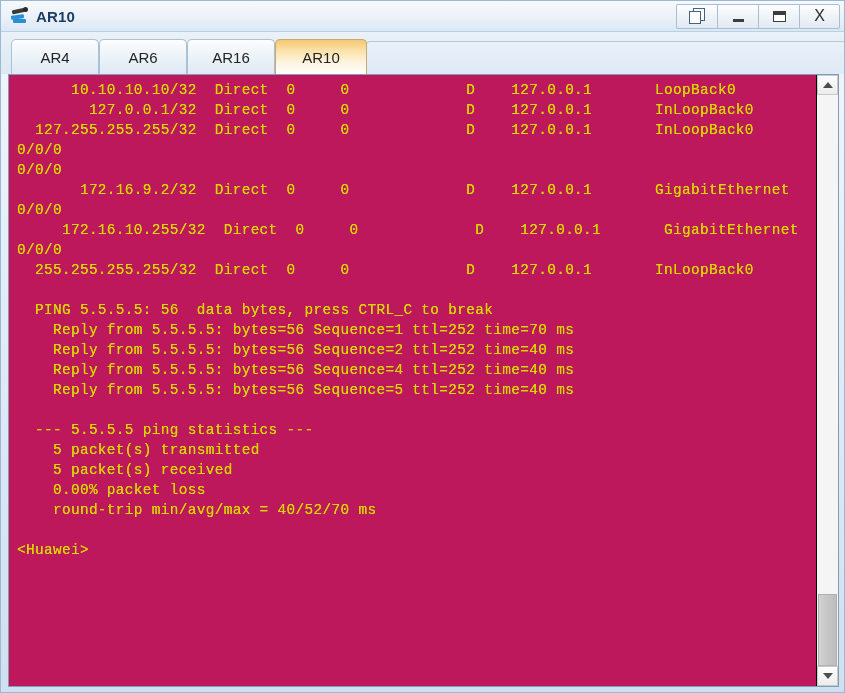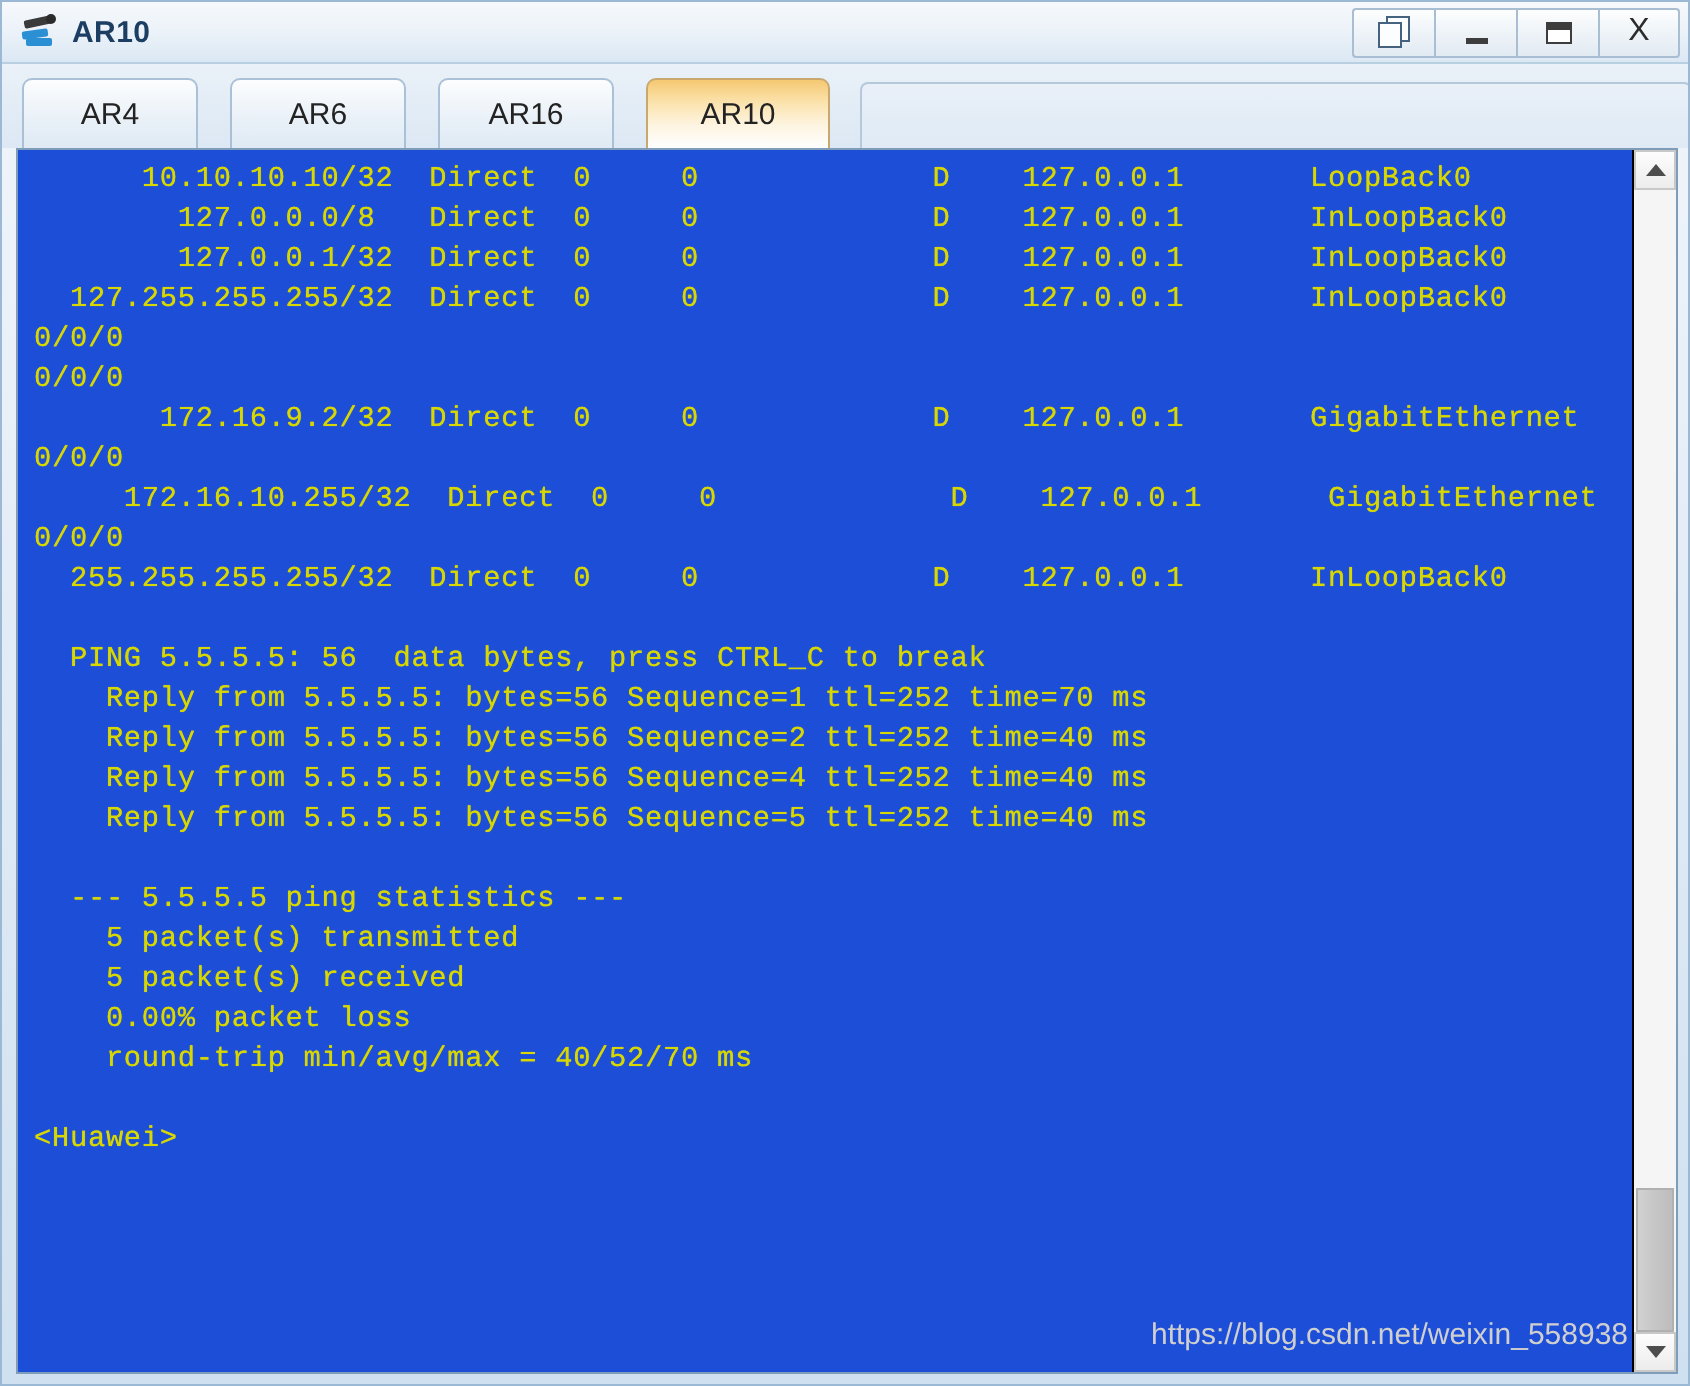--- a/index.html
+++ b/index.html
@@ -156,21 +156,21 @@
     background: linear-gradient(180deg, #eaf1f8 0%, #dce8f4 100%);
     padding: 4px 0 0 10px;
     display: flex;
     align-items: flex-end;
   }
   .tab {
     height: 35px;
     min-width: 88px;
     box-sizing: border-box;
     padding: 0 20px;
-    margin-right: 16px;
+    margin-right: 0;
     display: flex;
     align-items: center;
     justify-content: center;
     font-size: 15px;
     color: #232323;
     border: 1px solid #a9c0d6;
     border-bottom: none;
     border-radius: 5px 5px 0 0;
     background: linear-gradient(180deg, #fcfdfe 0%, #eaf1f8 55%, #dfeaf4 100%);
     position: relative;
@@ -317,23 +317,22 @@
 
   <div id="tab-strip">
     <div class="tab">AR4</div>
     <div class="tab">AR6</div>
     <div class="tab">AR16</div>
     <div class="tab active">AR10</div>
     <div id="tab-filler"></div>
   </div>
 
   <div id="terminal-frame">
-    <div id="terminal-output" style="color: rgb(216, 216, 0); background: #1d4ed8;">
+    <div id="terminal-output" style="color: rgb(216, 216, 0); background: #be185d;">
         <div class="term-line">      10.10.10.10/32  Direct  0     0             D    127.0.0.1       LoopBack0</div>
-        <div class="term-line">        127.0.0.0/8   Direct  0     0             D    127.0.0.1       InLoopBack0</div>
         <div class="term-line">        127.0.0.1/32  Direct  0     0             D    127.0.0.1       InLoopBack0</div>
         <div class="term-line">  127.255.255.255/32  Direct  0     0             D    127.0.0.1       InLoopBack0</div>
         <div class="term-line">0/0/0</div>
         <div class="term-line">0/0/0</div>
         <div class="term-line">       172.16.9.2/32  Direct  0     0             D    127.0.0.1       GigabitEthernet</div>
         <div class="term-line">0/0/0</div>
         <div class="term-line">     172.16.10.255/32  Direct  0     0             D    127.0.0.1       GigabitEthernet</div>
         <div class="term-line">0/0/0</div>
         <div class="term-line">  255.255.255.255/32  Direct  0     0             D    127.0.0.1       InLoopBack0</div>
         <div class="term-line blank"> </div>
@@ -358,15 +357,14 @@
       </div>
       <div class="sb-track">
         <div class="sb-thumb"></div>
       </div>
       <div class="sb-btn">
         <span class="chev down"></span>
       </div>
     </div>
   </div>
 
-  <div id="watermark">https://blog.csdn.net/weixin_558938</div>
 
 </div>
 
 </body></html>

